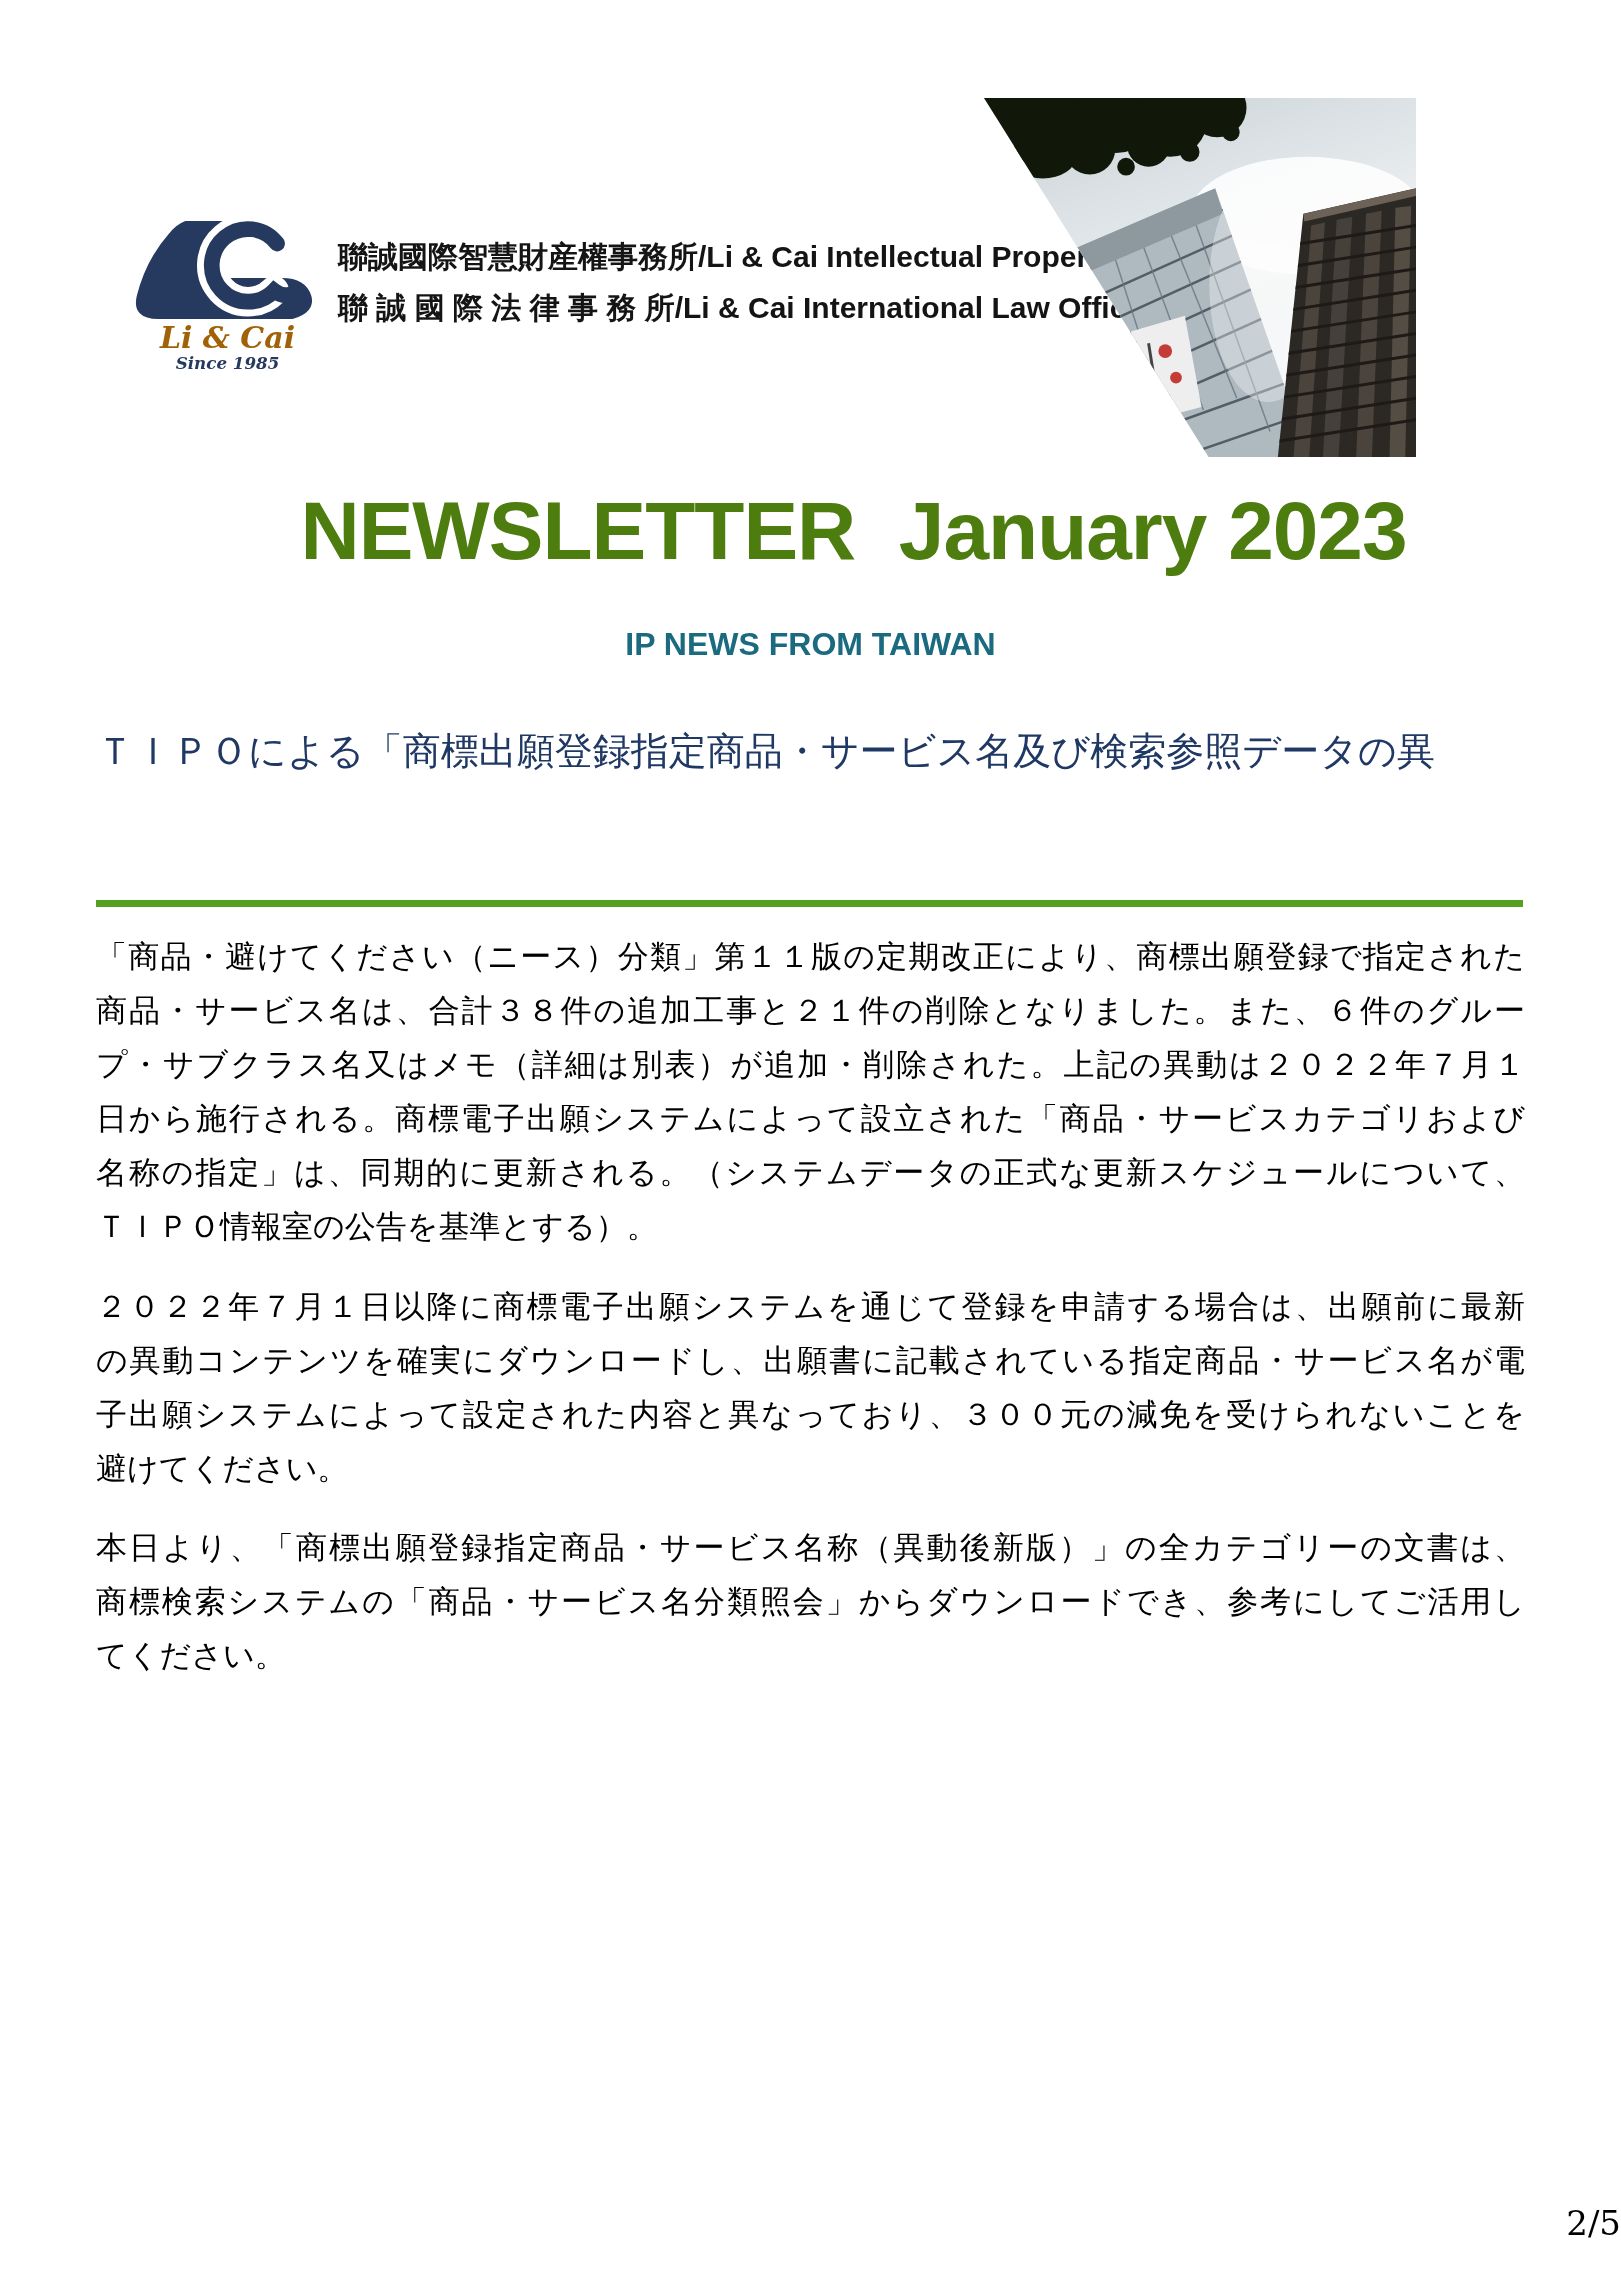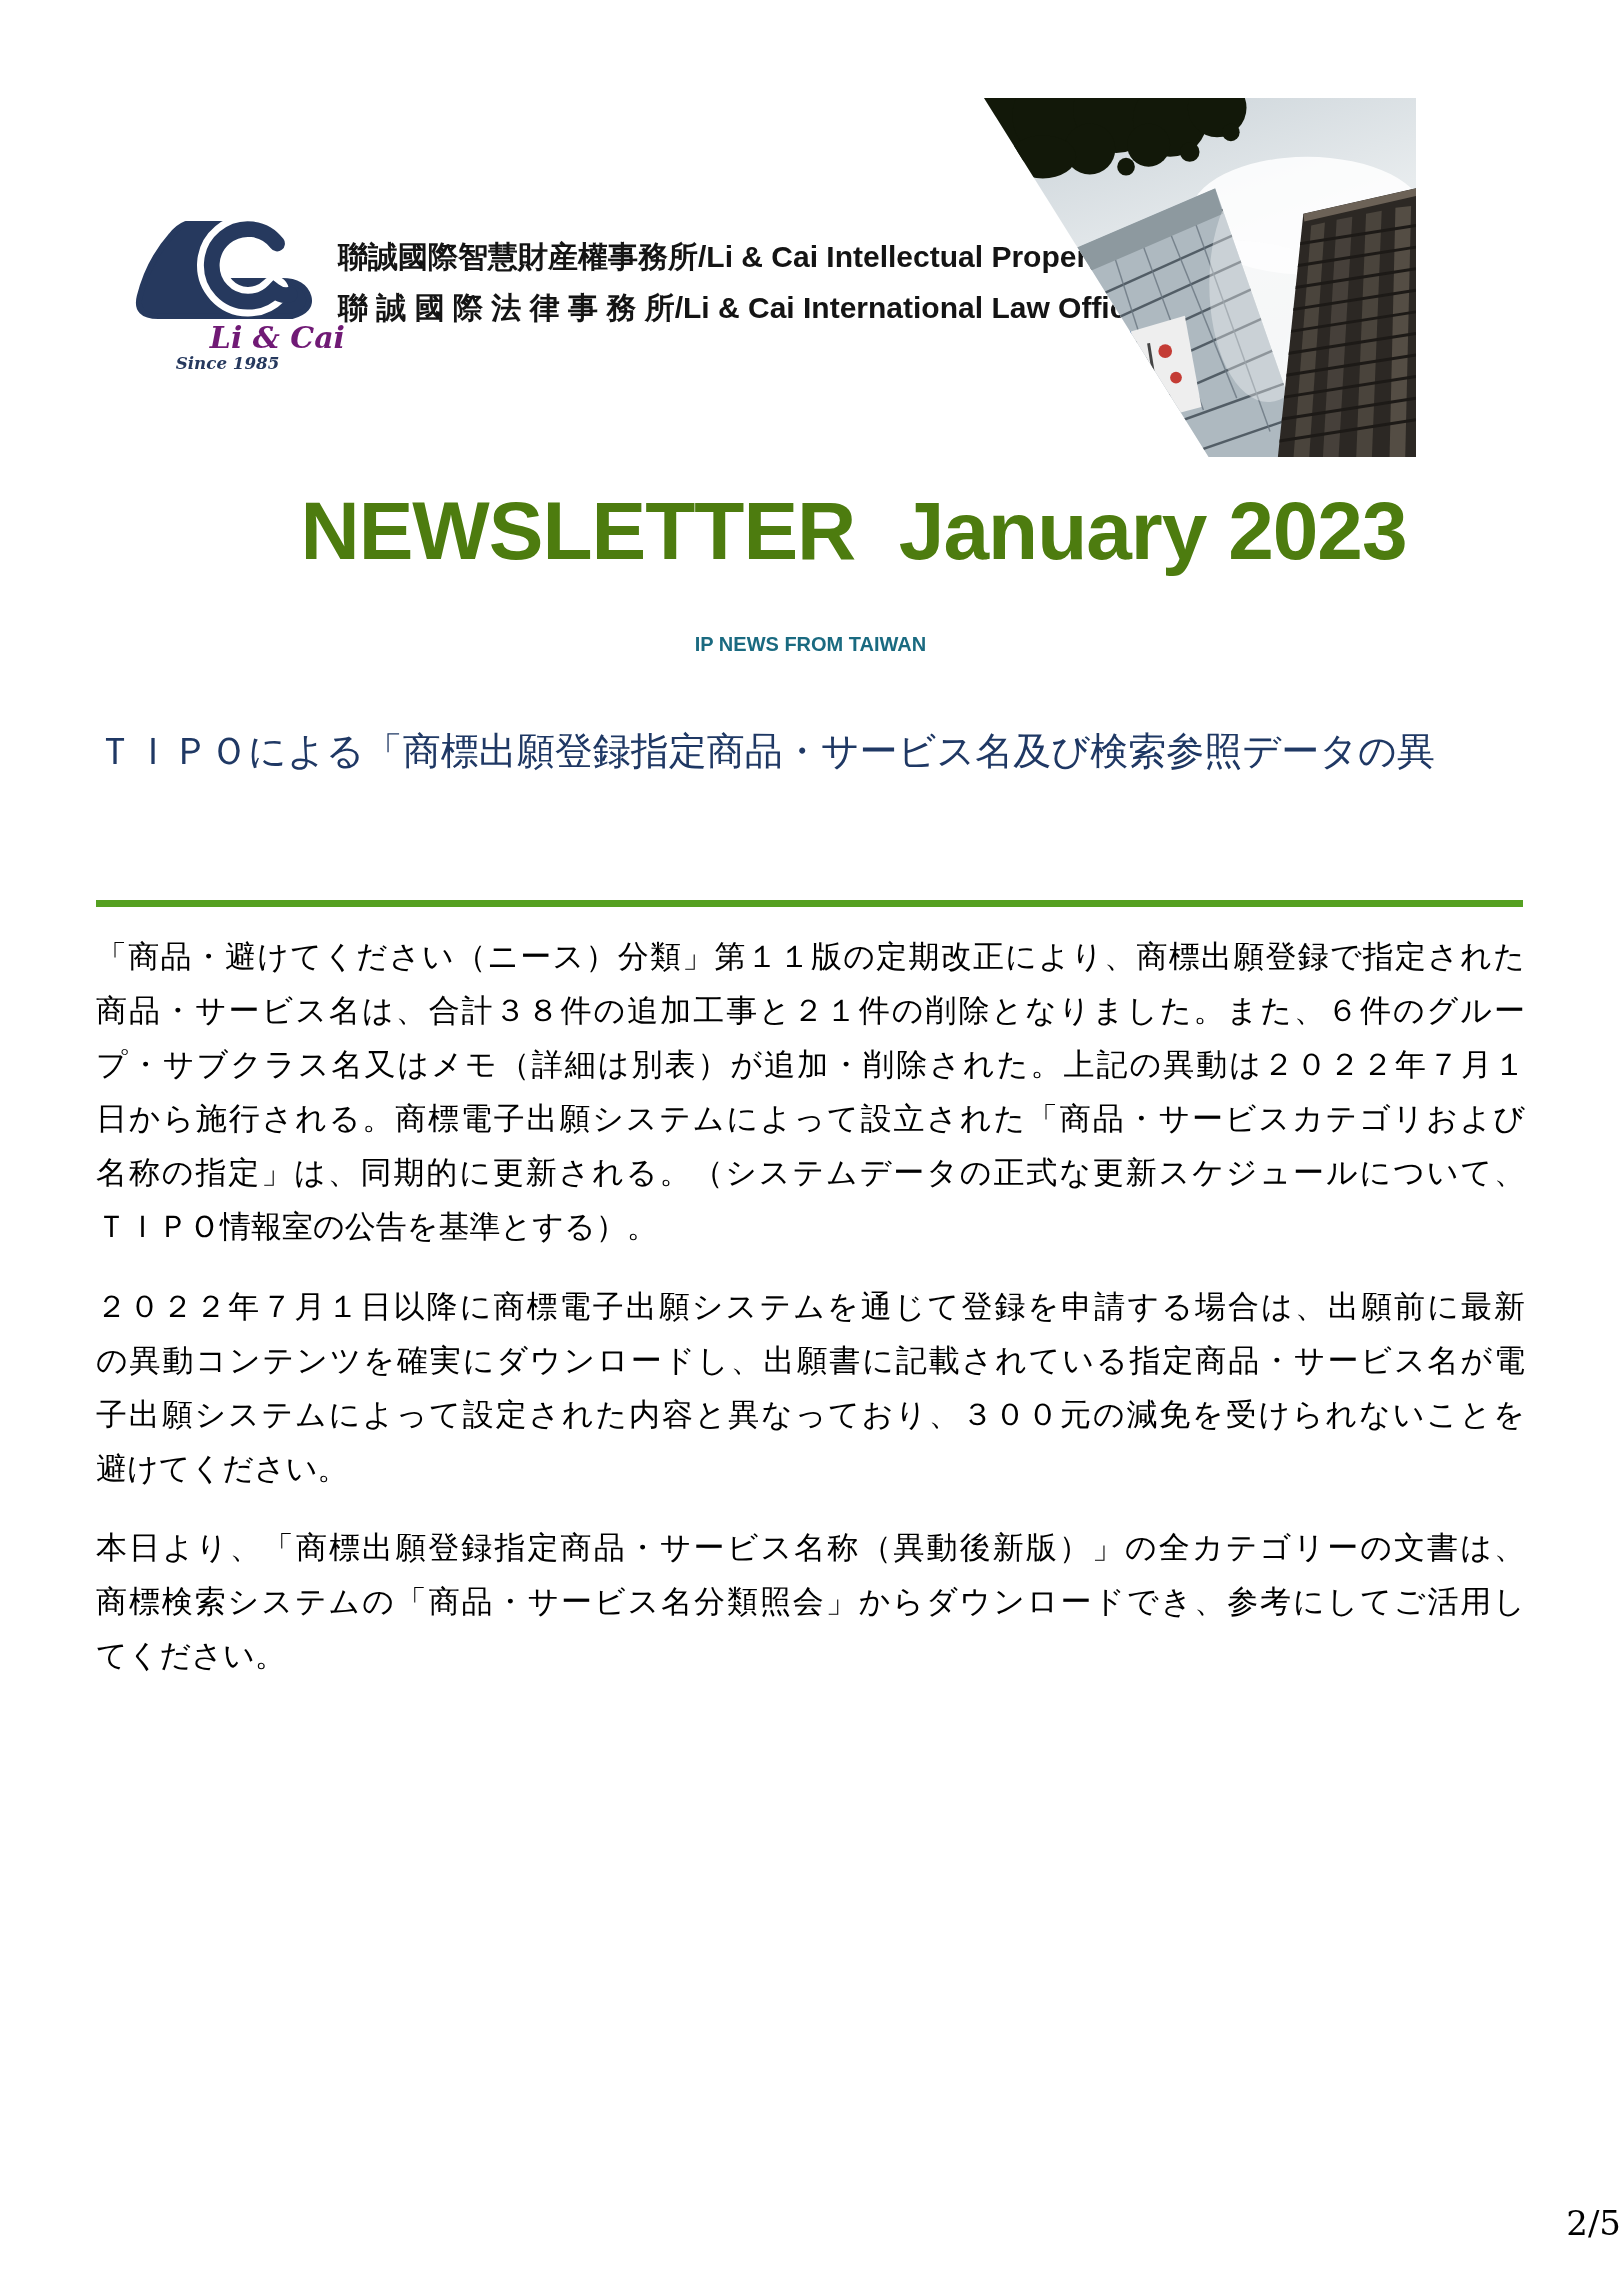--- a/index.html
+++ b/index.html
@@ -4,37 +4,37 @@
 <style>
   html,body{margin:0;padding:0;background:#ffffff;}
   .page{
     position:relative;width:1621px;height:2293px;margin:0 auto;background:#ffffff;
     font-family:"DejaVu Serif","Liberation Serif",serif;color:#000;overflow:hidden;
   }
   
   .logo{position:absolute;left:110px;top:218px;width:235px;text-align:center;}
   .logo svg{display:block;margin:0 auto;}
   .logo-script{font-family:"DejaVu Serif",serif;font-style:italic;font-weight:700;
-    font-size:30px;color:#701a75;line-height:31px;margin-top:-5.9px;text-align:right;}
+    font-size:30px;color:#a16207;line-height:31px;margin-top:-5.9px;}
   .logo-since{font-family:"DejaVu Serif",serif;font-style:italic;font-weight:700;
     font-size:16.7px;color:#26395e;line-height:21.6px;}
   .header-lines{position:absolute;left:338px;top:231px;width:686px;
     font-family:"Liberation Sans","DejaVu Sans",sans-serif;font-weight:700;
     font-size:30px;color:#141414;line-height:51px;white-space:nowrap;}
   
   .photo{position:absolute;left:984px;top:98px;width:432px;height:359px;
     clip-path:polygon(0 0,100% 0,100% 100%,52% 100%);}
   .photo svg{display:block;width:100%;height:100%;}
   
   .title{position:absolute;left:0;top:482px;width:1621px;margin:0;text-align:center;
     font-family:"Liberation Sans","DejaVu Sans",sans-serif;font-weight:700;
     font-size:82px;line-height:98px;color:#1b74c4;white-space:pre;letter-spacing:-1px;}
   .subtitle{position:absolute;left:0;top:623px;width:1621px;margin:0;text-align:center;
     font-family:"Liberation Sans","DejaVu Sans",sans-serif;font-weight:700;
-    font-size:20px;line-height:43px;color:#1a6a80;}
+    font-size:32px;line-height:43px;color:#1a6a80;}
   
   .headline{position:absolute;left:96px;top:727px;width:1429px;color:#1f3864;
     font-size:38px;}
   .hl-line{line-height:49px;margin-bottom:58px;white-space:nowrap;}
   .green-rule{position:absolute;left:96px;top:900px;width:1427px;height:6.9px;}
   
   .body-text{position:absolute;left:96px;top:929px;width:1429px;font-size:31px;}
   .para{margin:0 0 25.5px 0;}
   .bl{line-height:54px;}
   .bl.just{text-align:justify;text-align-last:justify;}

